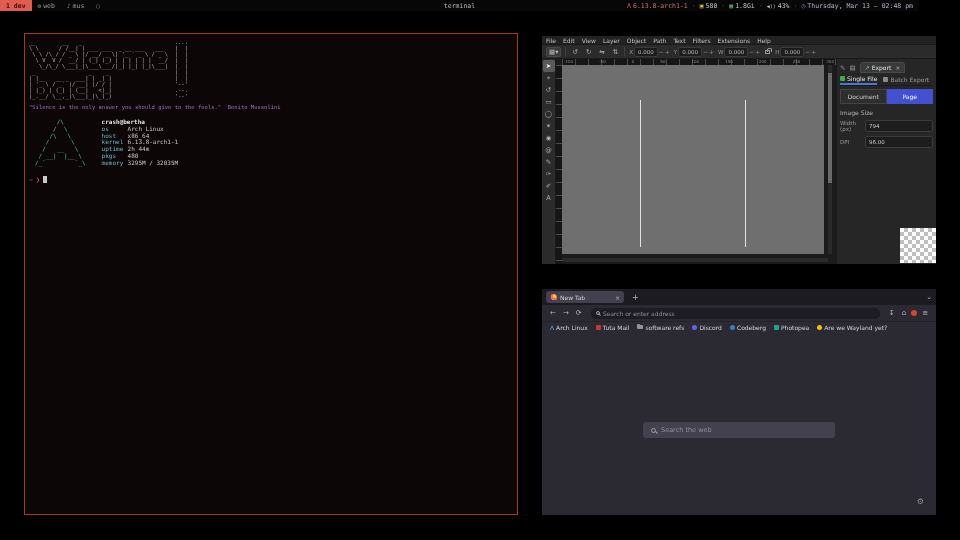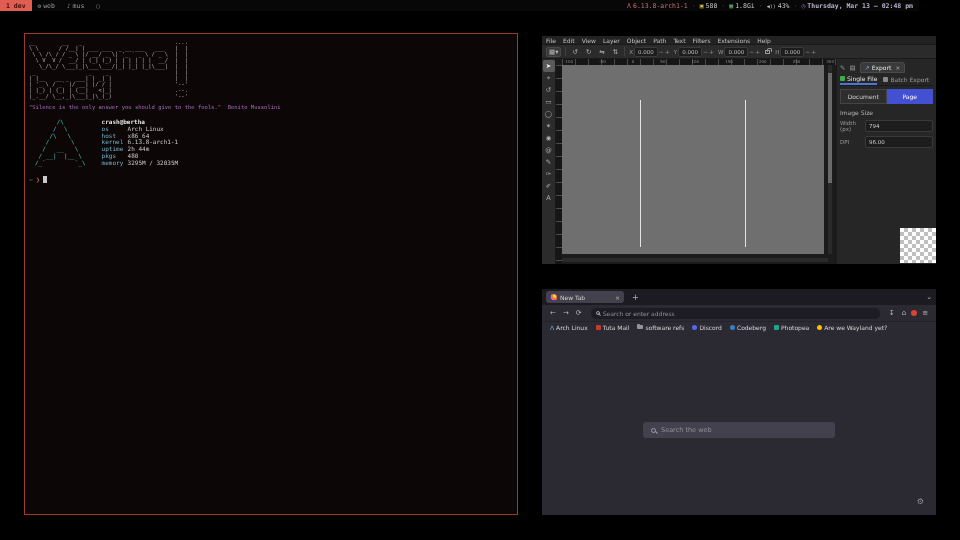--- a/index.html
+++ b/index.html
@@ -13,21 +13,21 @@
     color:#9a9a9a; font-family:"DejaVu Sans Mono", monospace; }
   .tags { display:flex; align-items:stretch; height:11px; }
   .tag { display:flex; align-items:center; gap:2px; padding:0 6px; cursor:pointer; }
   .tag.active { background:#e25d51; color:#3b0f0b; font-weight:bold; }
   .ticon { font-size:6px; }
   .wintitle { position:absolute; left:0; right:0; text-align:center; color:#b9b9b9; pointer-events:none; }
   .status { margin-left:auto; display:flex; align-items:center; gap:4px; padding-right:6px; z-index:2; }
   .sitem { display:flex; align-items:center; gap:2px; }
   .sval { color:#c4c4c4; }
   .sval.red { color:#cf7070; }
-  .sval.lav { color:#b9b2cc;font-weight:bold; }
+  .sval.lav { color:#b9b2cc; }
   .sicon.arch { color:#d56a6a; }
   .sicon.pkg { color:#d7b75a; }
   .sicon.ram { color:#67b26f; }
   .sicon.vol { color:#c4c4c4; font-size:5px; }
   .sicon.clk { color:#a678d8; }
   .sep { color:#4a4a4a; }
 
   
   .terminal { position:absolute; left:24px; top:33px; width:494px; height:482px;
     background:#0c0706; border:1px solid #9c3a2e;
@@ -172,20 +172,21 @@
         <span>web</span>
       </span>
       <span class="tag">
         <span class="ticon">♪</span>
         <span>mus</span>
       </span>
       <span class="tag">
         <span class="ticon">▢</span>
       </span>
     </div>
+    <div class="wintitle">terminal</div>
     <div class="status">
       <span class="sitem">
         <span class="sicon arch">Λ</span>
         <span class="sval red">6.13.8-arch1-1</span>
       </span>
       <span class="sep">·</span>
       <span class="sitem">
         <span class="sicon pkg">▣</span>
         <span class="sval">580</span>
       </span>

